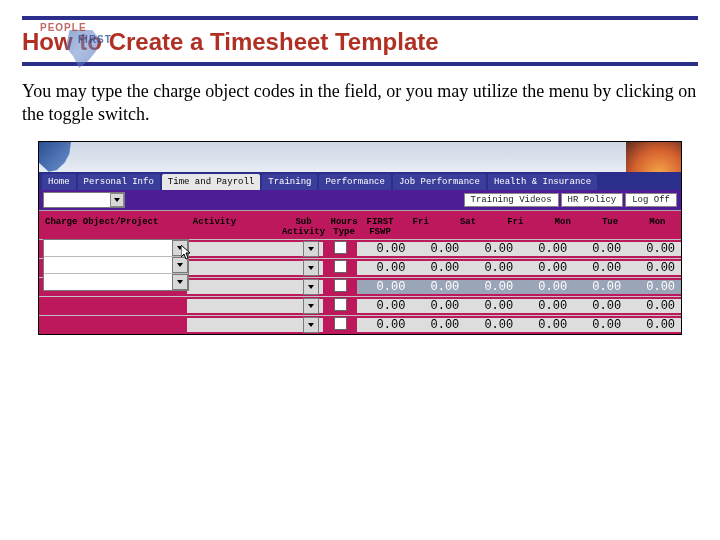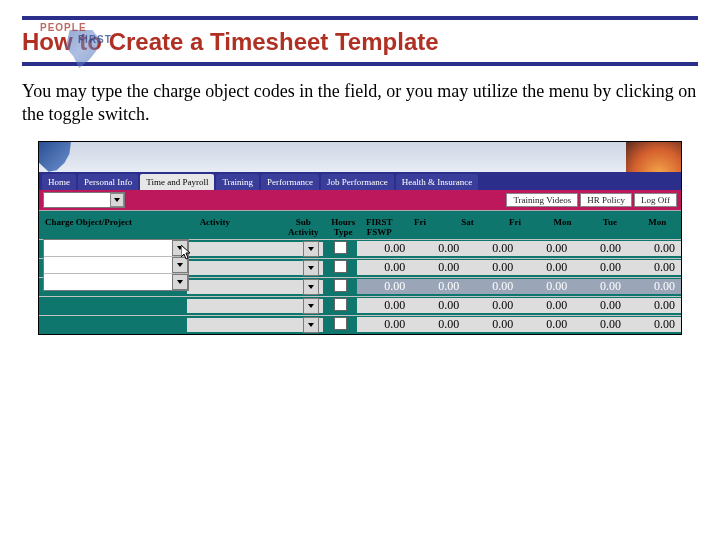--- a/index.html
+++ b/index.html
@@ -74,21 +74,21 @@
     font-size: 18px;
     color: #000;
     margin: 0 0 14px 0;
     line-height: 1.3;
   }
   
   .shot {
     border: 1px solid #000;
     width: 642px;
     margin: 6px auto 0 auto;
-    font-family: Liberation Serif, serif;
+    font-family: Liberation Mono, monospace;
     font-size: 10px;
     color: #000;
     background: #fff;
   }
   .shot-hdr {
     height: 30px;
     background: linear-gradient(180deg,#cfd6e4 0%, #e7ecf4 100%);
     position: relative;
   }
   .shot-hdr .fl {
@@ -116,21 +116,21 @@
     color: #fff;
     font-size: 9px;
     padding: 3px 6px;
     border-radius: 2px 2px 0 0;
   }
   .tab.active {
     background: #e7e7e7;
     color: #000;
   }
   .subbar {
-    background: #be185d;
+    background: #4c1d95;
     height: 20px;
     display: flex;
     align-items: center;
     justify-content: space-between;
     padding: 0 4px;
     border-bottom: 1px solid #aaa;
   }
   .sub-left {
     display: flex;
     align-items: center;
@@ -165,21 +165,21 @@
     gap: 2px;
   }
   .link-box {
     background: #fff;
     border: 1px solid #888;
     padding: 1px 6px;
     font-size: 9px;
     color: #222;
   }
   .grid-area {
-    background: #0f766e;
+    background: #be185d;
     padding: 6px 0 0 0;
   }
   .grid-head {
     display: flex;
     font-size: 9px;
     font-weight: bold;
     color: #000;
   }
   .col-cop { width: 150px; padding-left: 6px; }
   .col-act { width: 58px; text-align: center; }

